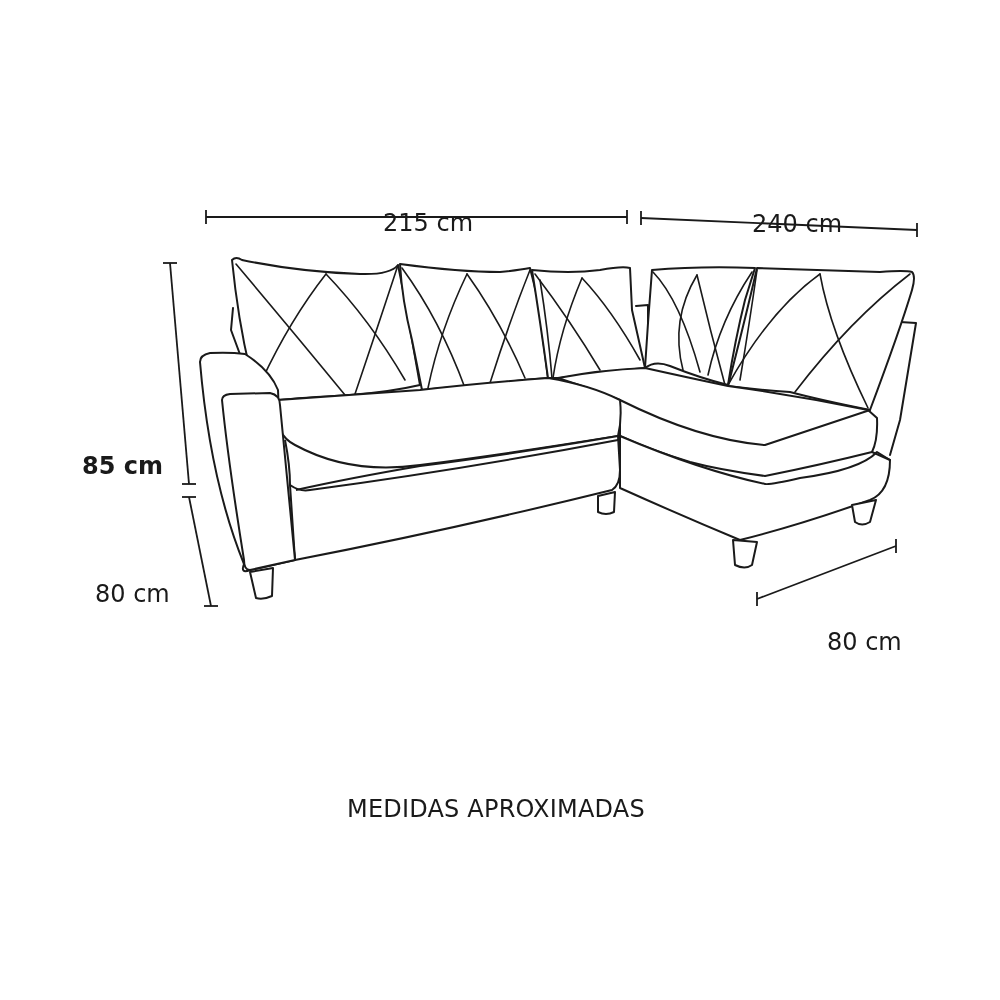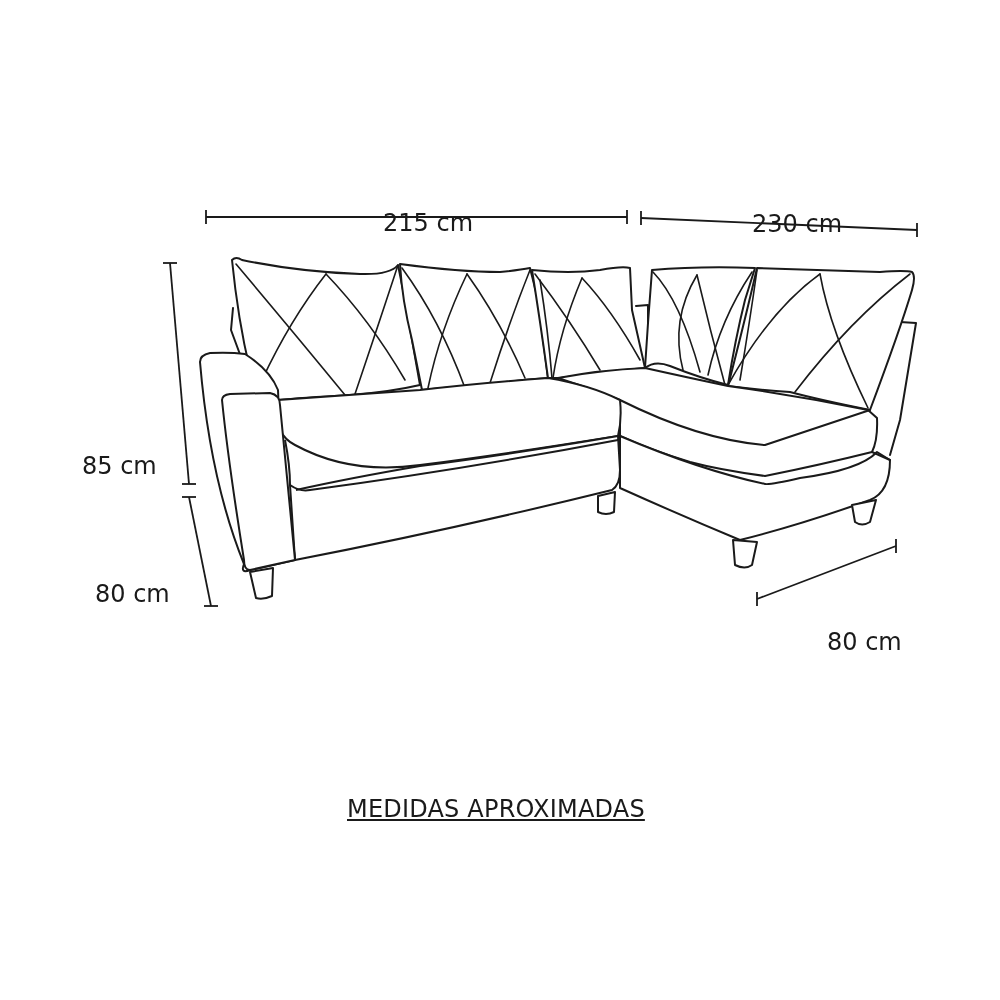--- a/index.html
+++ b/index.html
@@ -109,18 +109,18 @@
 
     <path class="fillw" d="M200,362 Q200,355 210,353 Q230,352 245,354 Q270,370 278,390 L280,440 Q288,500 295,560 L250,570 Q240,574 244,564 Q210,480 200,362 Z"></path>
     <path class="fillw" d="M222,400 Q222,395 230,394 L270,393 Q280,395 280,405 L295,560 L250,570 Q244,570 244,560 Q228,460 222,400 Z"></path>
 
     <path class="fillw" d="M250,572 L256,598 Q263,600 272,596 L273,568 Z"></path>
     <path class="fillw" d="M598,496 L598,512 Q606,516 614,512 L615,492 Z"></path>
   </g>
 </svg>
 
 <div class="label" style="left:383px; top:178px;">215 cm</div>
-<div class="label" style="left:752px; top:179px;">230 cm</div>
-<div class="label" style="left:82px; top:421px;">85 cm</div>
+<div class="label" style="left:752px; top:179px;">240 cm</div>
+<div class="label" style="left:82px; top:421px;font-weight:bold;">85 cm</div>
 <div class="label" style="left:95px; top:549px;">80 cm</div>
 <div class="label" style="left:827px; top:597px;">80 cm</div>
 
-<div class="caption" style="left:347px; top:797px;text-decoration:underline;">MEDIDAS APROXIMADAS</div>
+<div class="caption" style="left:347px; top:797px;">MEDIDAS APROXIMADAS</div>
 
 </body></html>

